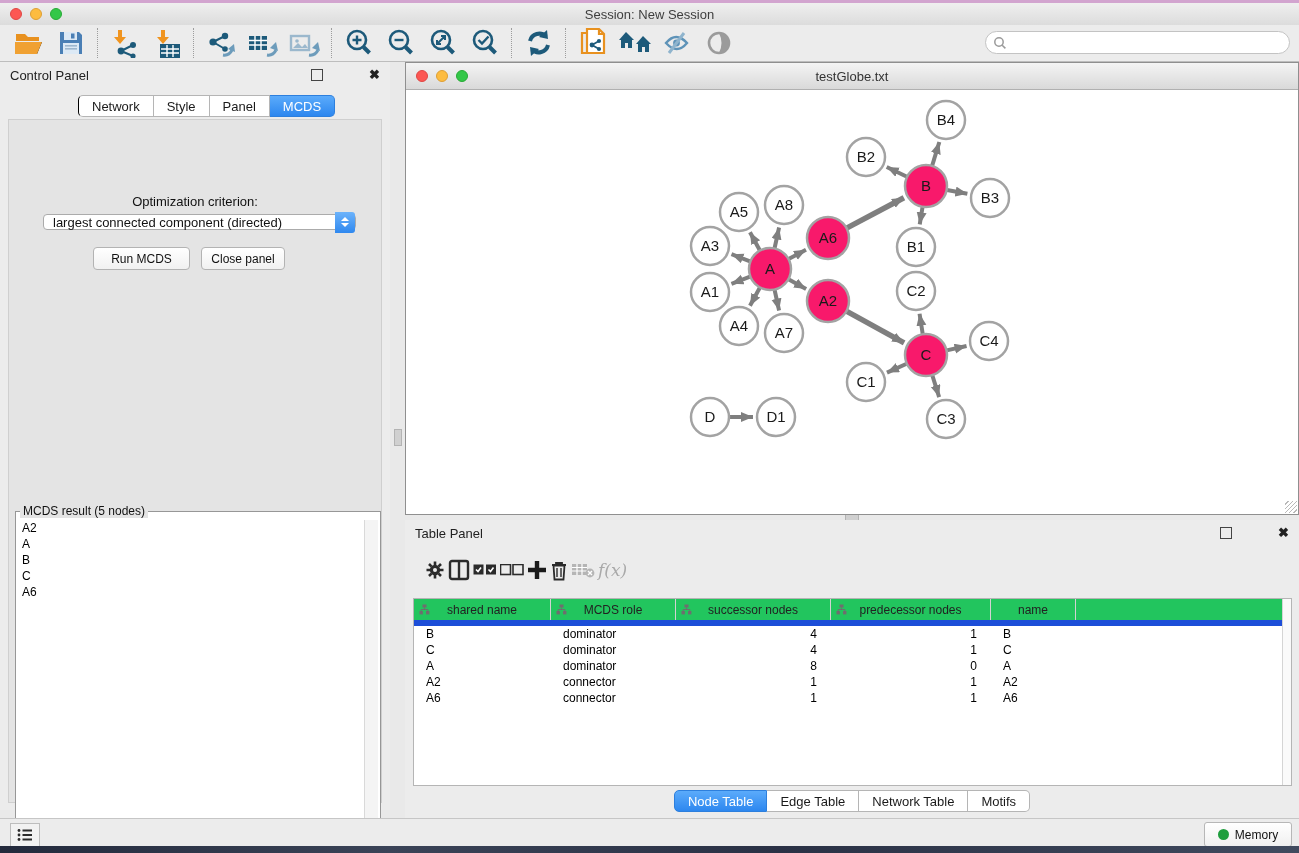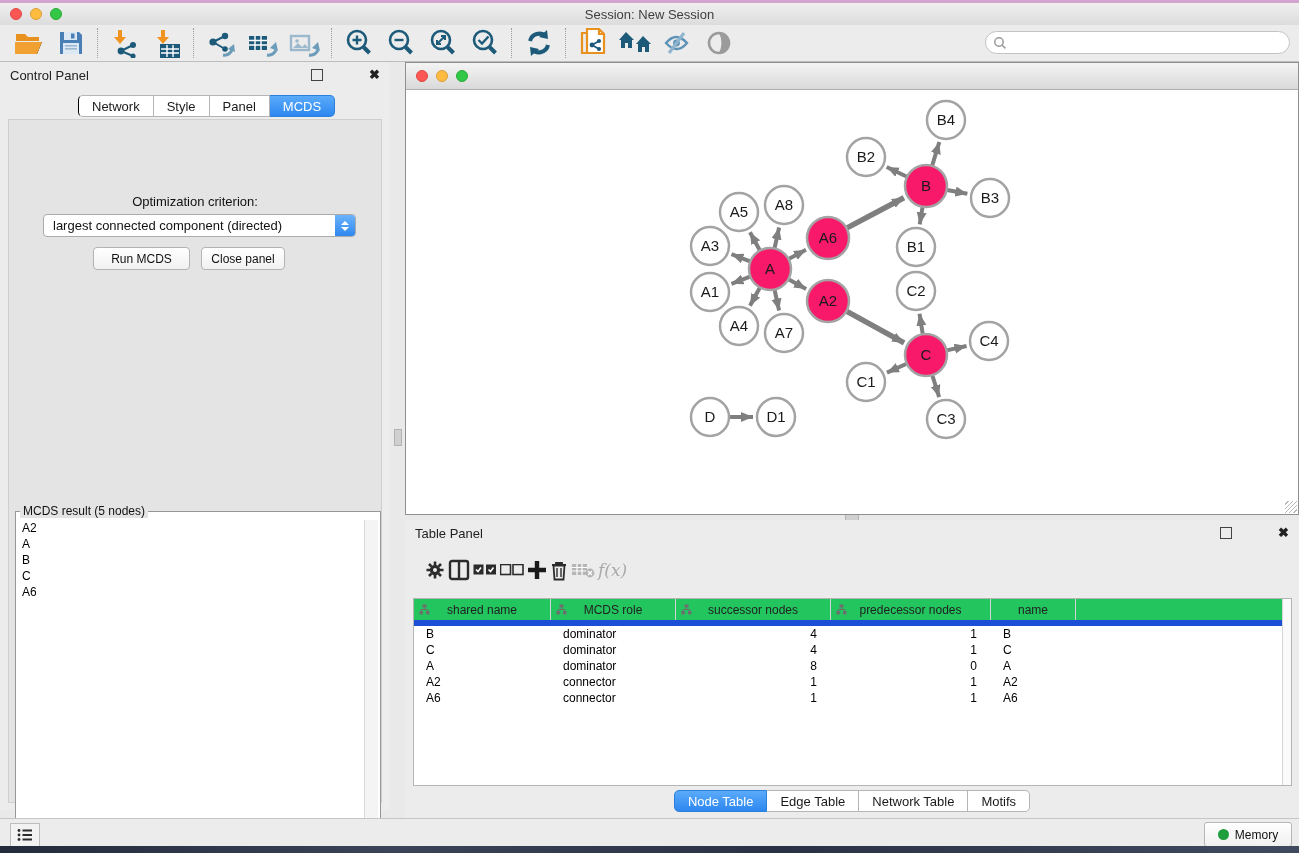--- a/index.html
+++ b/index.html
@@ -35,21 +35,21 @@
   .ph-close{font-size:13px;font-weight:bold;color:#222;line-height:10px;}
   #cp-tabs{position:absolute;left:78px;top:33px;display:flex;height:22px;}
   .seg-tab{background:#fff;border:1px solid #b5b5b5;border-left:none;font-size:13px;color:#1a1a1a;
     display:flex;align-items:center;justify-content:center;padding:0 13px;box-sizing:border-box;}
   .seg-tab:first-child{border-left:1px solid #000000;border-radius:5px 0 0 5px;}
   .seg-tab:last-child{border-radius:0 5px 5px 0;}
   .seg-tab.active{background:linear-gradient(#5babfb,#2d87ef);border-color:#2d7fdd;color:#fff;}
   #cp-body{position:absolute;left:8px;top:57px;width:374px;height:684px;background:#e4e4e4;
     border:1px solid #cfcfcf;box-sizing:border-box;}
   #opt-label{position:absolute;left:0;width:100%;top:74px;text-align:center;font-size:13px;color:#111;}
-  #criterion-select{position:absolute;left:34px;top:94px;width:313px;height:23px;background:#fff;
+  #criterion-select{position:absolute;left:34px;top:94px;width:313px;height:16px;background:#fff;
     border:1px solid #ababab;border-radius:4px;display:flex;align-items:center;box-sizing:border-box;}
   #criterion-value{font-size:13px;color:#111;padding-left:9px;flex:1;white-space:nowrap;}
   #criterion-stepper{width:20px;height:21px;background:linear-gradient(#6cb3fb,#2f88ef);
     border-radius:0 3px 3px 0;display:flex;flex-direction:column;align-items:center;justify-content:center;gap:2px;}
   .chev{width:0;height:0;border-left:4px solid transparent;border-right:4px solid transparent;}
   .chev.up{border-bottom:4px solid #fff;}
   .chev.down{border-top:4px solid #fff;}
   .cp-btn{position:absolute;top:127px;height:23px;background:linear-gradient(#ffffff,#f1f1f1);
     border:1px solid #b3b3b3;border-radius:4px;font-size:12px;color:#111;
     display:flex;align-items:center;justify-content:center;font-family:"Liberation Sans",sans-serif;}
@@ -302,20 +302,21 @@
 <div class="split-handle" style="left:845px;top:514px;width:14px;height:7px;"></div>
 <div class="split-handle" style="left:1292px;top:429px;width:7px;height:17px;"></div>
 
 <div id="network-window">
   <div id="nw-titlebar">
     <div class="lights">
       <span class="light red"></span>
       <span class="light yellow"></span>
       <span class="light green"></span>
     </div>
+    <div id="nw-title">testGlobe.txt</div>
   </div>
   <svg id="graph-canvas" viewBox="0 0 892 425">
       <defs>
         <marker id="arrow" markerWidth="13" markerHeight="11" refX="12" refY="5" orient="auto" markerUnits="userSpaceOnUse">
           <path d="M0,0 L12,5 L0,10 Z" fill="#7F7F7F"></path>
         </marker>
       </defs>
       <line x1="345.325077653959" y1="187.15872023264905" x2="325.47616069794714" y2="194.7674717324536" stroke="#7F7F7F" stroke-width="4" marker-end="url(#arrow)"></line>
       <line x1="345.325077653959" y1="172.84127976735095" x2="325.47616069794714" y2="165.2325282675464" stroke="#7F7F7F" stroke-width="4" marker-end="url(#arrow)"></line>
       <line x1="354.4445610618003" y1="197.56967804765748" x2="343.98875477892966" y2="216.7948702451939" stroke="#7F7F7F" stroke-width="4" marker-end="url(#arrow)"></line>

